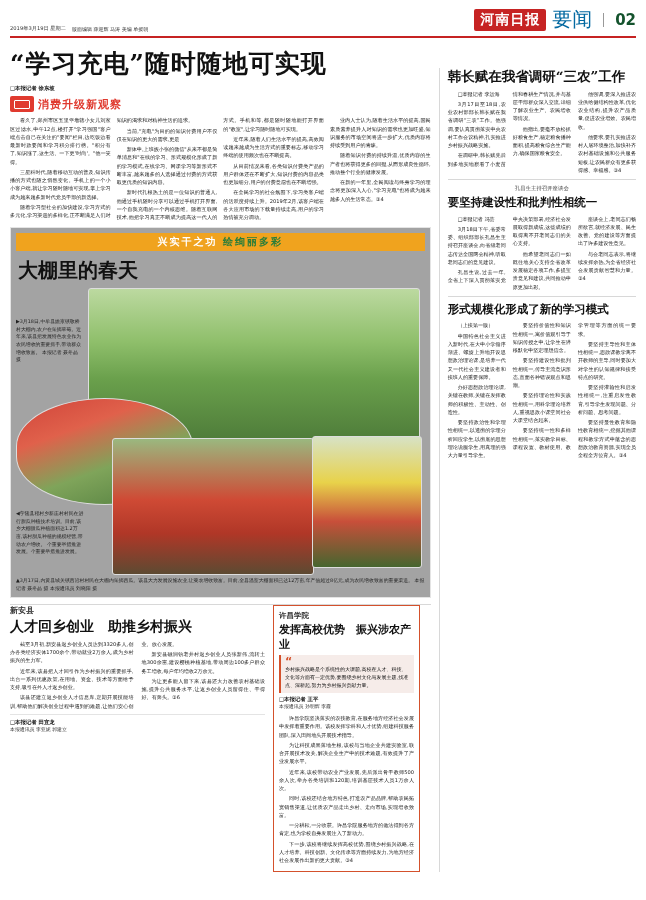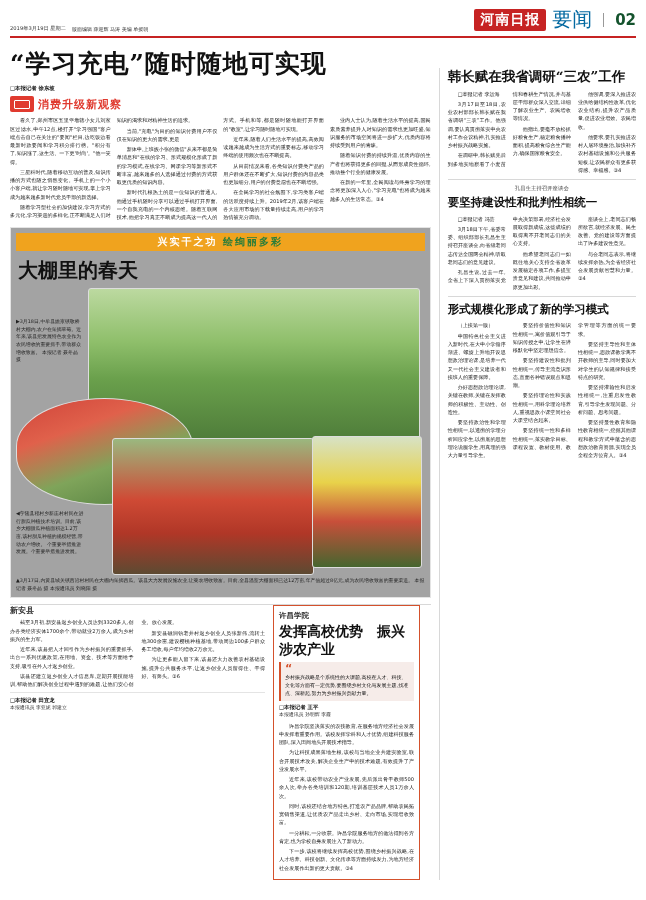--- a/index.html
+++ b/index.html
@@ -77,21 +77,21 @@
   .feat-cap-left{position:absolute;left:0;top:222px;width:68px;}
   .feat-cap-mid{position:absolute;left:0;top:30px;width:66px;}
   .feat-cap-bot{width:100%;margin-top:4px;}
 
   
   .bottom{margin-top:6px;border-top:1px solid #d8d8d8;}
   .county{font-family:"DejaVu Serif","Liberation Serif",serif;font-weight:bold;font-size:8px;color:#333;margin-bottom:2px;}
   .hl-b{font-family:"DejaVu Serif","Liberation Serif",serif;font-weight:bold;font-size:14px;line-height:1.25;margin:0 0 4px 0;}
   .boxed{border:1px solid #d4512c;padding:5px;}
   .boxed .org{font-size:7.5px;color:#333;font-weight:bold;margin-bottom:2px;}
-  .boxed .hl{font-family:"DejaVu Serif","Liberation Serif",serif;font-weight:bold;font-size:14px;line-height:1.28;margin-bottom:3px;}
+  .boxed .hl{font-family:"DejaVu Serif","Liberation Serif",serif;font-weight:bold;font-size:11px;line-height:1.28;margin-bottom:3px;}
   .quote{background:#f6ece9;border-left:2px solid #d4512c;padding:4px;font-size:5px;line-height:1.6;margin:3px 0;word-break:break-all;}
   .qmark{color:#d4512c;font-size:11px;font-weight:bold;line-height:0.6;display:block;}
 
   .rule{height:1px;background:#d8d8d8;margin:5px 0;}
   .rule-thin{height:1px;background:#e4e4e4;margin:4px 0;}
   .small{font-size:4.9px;color:#333;line-height:1.6;}
 </style>
 </head>
 <body>
 
@@ -155,20 +155,21 @@
 个重要举措推进发展。个重要举措推进发展。</div>
         </div>
         <div class="cap feat-cap-bot">▲3月17日,内黄县城关镇西沿村村民在大棚内采摘西瓜。该县大力发展设施农业,让菜农增收致富。目前,全县温室大棚面积已达12万亩,年产值超过8亿元,成为农民增收致富的重要渠道。
 本报记者 聂冬晶 摄  本报通讯员 刘晓阳 摄</div>
       </div>
 
       <div class="bottom">
         <div style="display:flex;gap:8px;">
           <div style="width:255px;">
             <div class="county">新安县</div>
+            <div class="hl-b">人才回乡创业　助推乡村振兴</div>
             <div class="txt tcols2">
               <p>截至3月初,新安县返乡创业人员达到3320多人,创办各类经济实体1700余个,带动就业2万余人,成为乡村振兴的生力军。</p>
               <p>近年来,该县把人才回引作为乡村振兴的重要抓手,出台一系列优惠政策,在用地、资金、技术等方面给予支持,吸引在外人才返乡创业。</p>
               <p>该县还建立返乡创业人才信息库,定期开展技能培训,帮助他们解决创业过程中遇到的难题,让他们安心创业、放心发展。</p>
               <p>新安县磁涧镇老井村返乡创业人员张新伟,流转土地300余亩,建设樱桃种植基地,带动周边100多户群众务工增收,每户年均增收2万余元。</p>
               <p>为让更多能人留下来,该县还大力改善农村基础设施,提升公共服务水平,让返乡创业人员留得住、干得好、有奔头。③6</p>
             </div>
             <div class="rule-thin"></div>
             <div class="byline">□本报记者 田宜龙</div>
             <div class="small">本报通讯员 李亚妮 郭建立</div>

